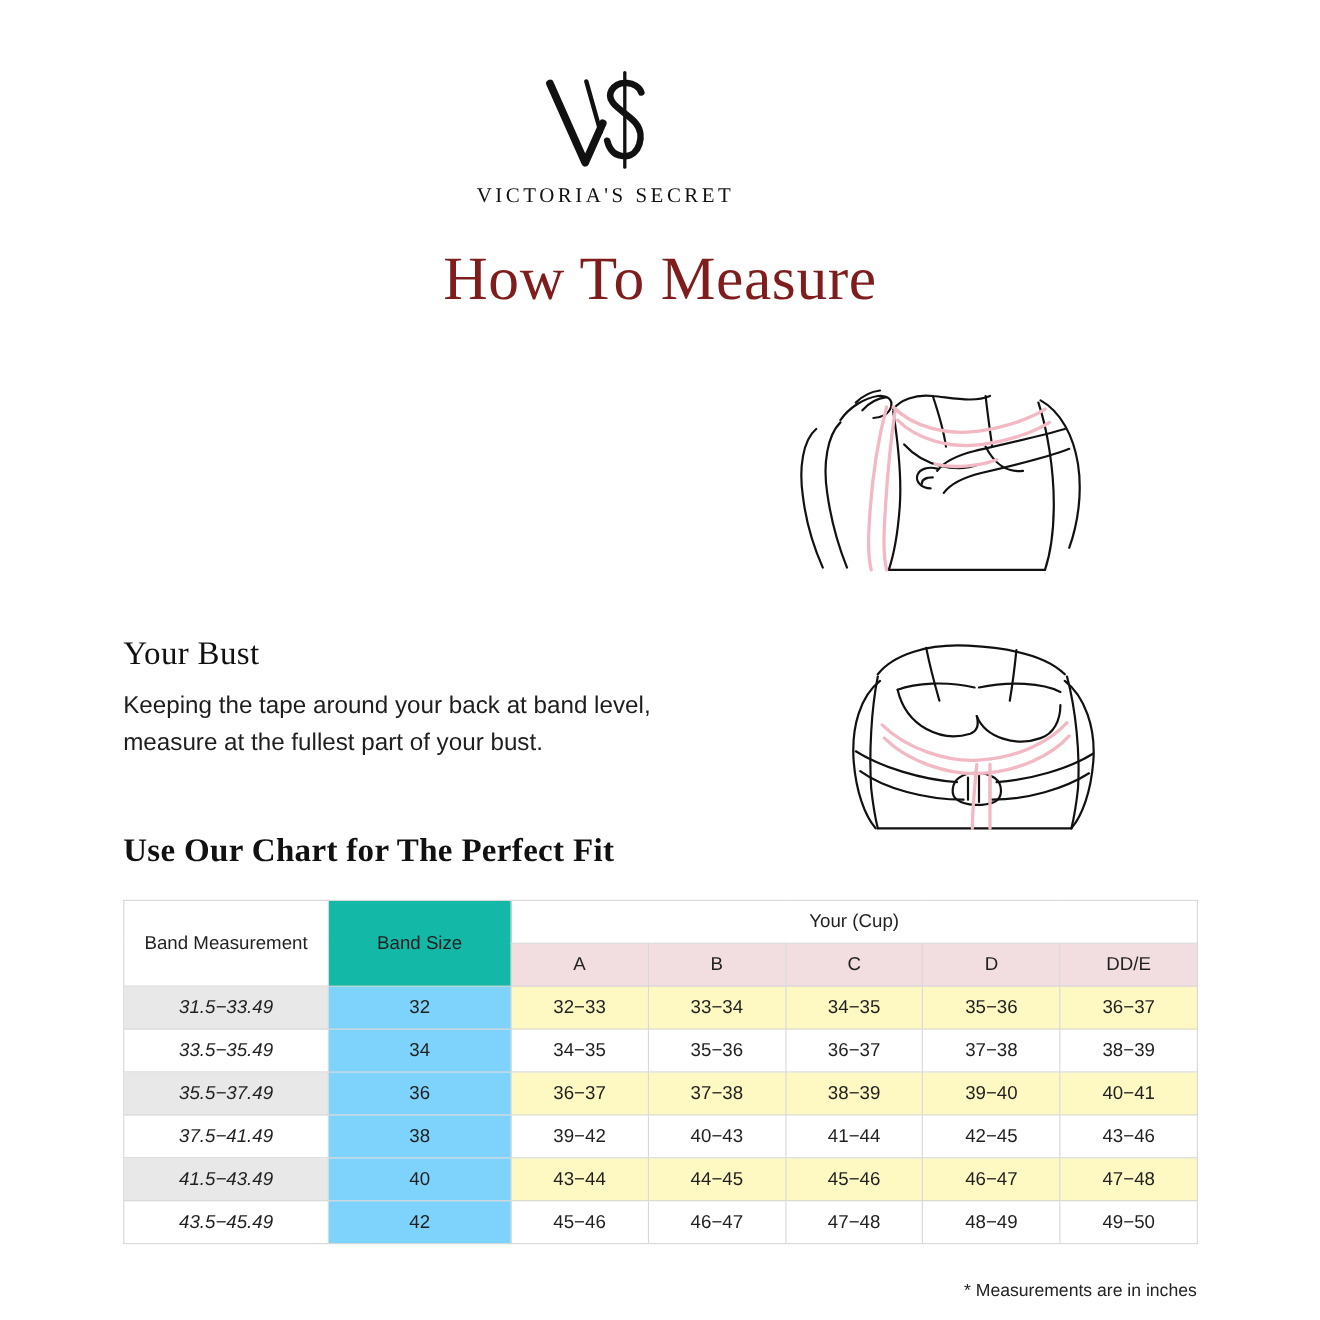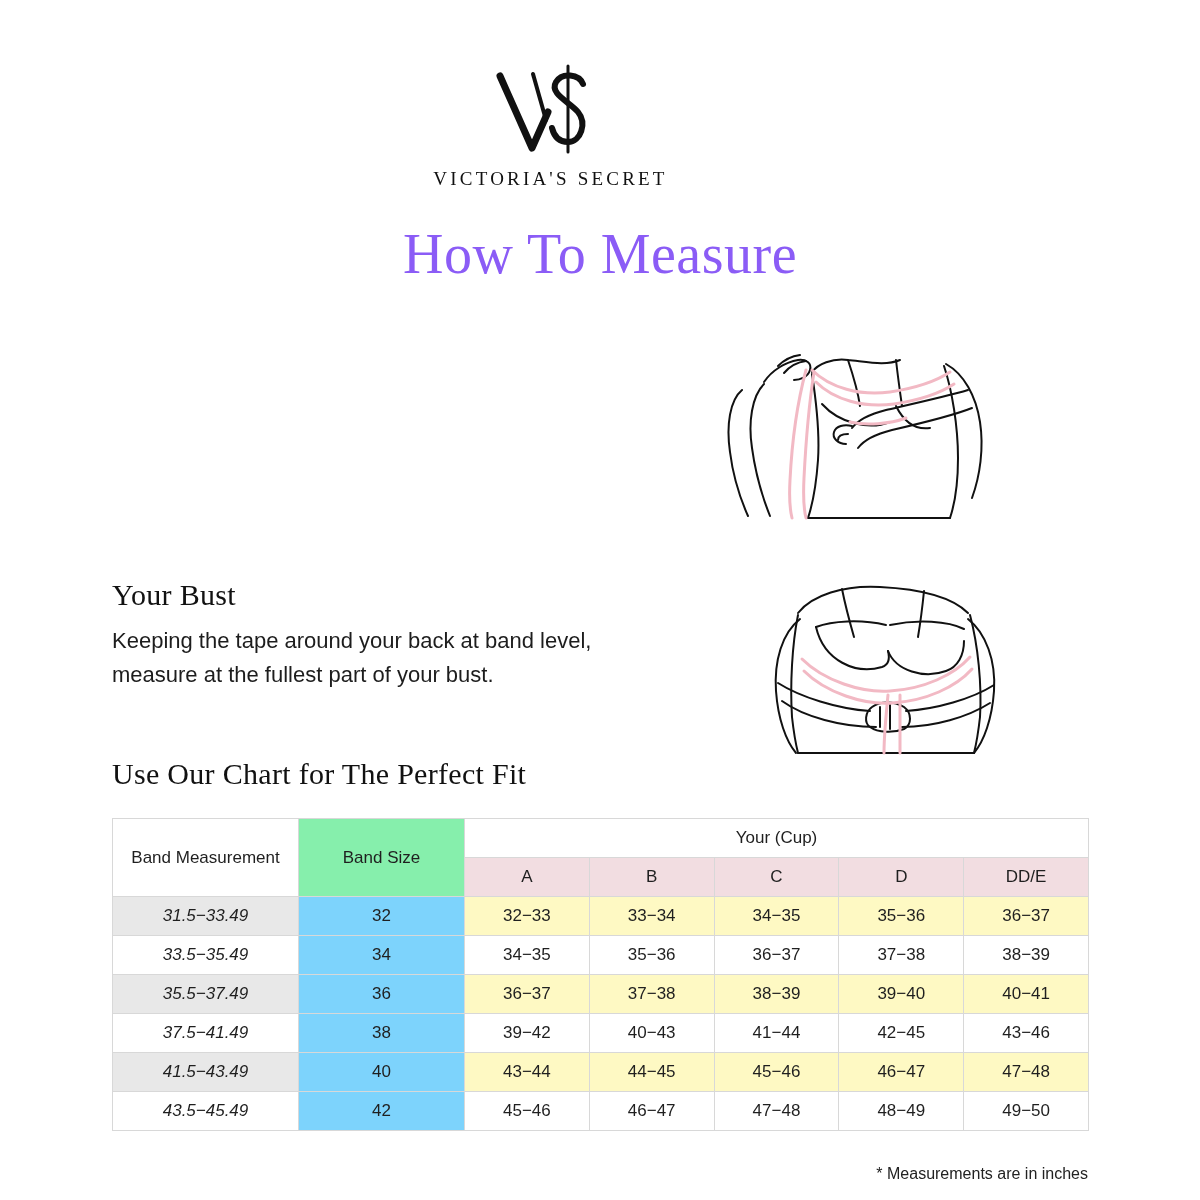--- a/index.html
+++ b/index.html
@@ -46,21 +46,21 @@
   .main-title {
     position: absolute;
     top: 222px;
     left: 0;
     width: 1200px;
     text-align: center;
     font-family: "Liberation Serif", serif;
     font-size: 56px;
     font-weight: 400;
     letter-spacing: 0.5px;
-    color: #8b5cf6;
+    color: #7f1d1d;
   }
 
   
   .section {
     position: absolute;
     left: 112px;
     width: 580px;
   }
   .section-heading {
     font-family: "Liberation Serif", serif;
@@ -88,21 +88,21 @@
   #illus-band { top: 330px; left: 700px; }
   #illus-bust { top: 575px; left: 720px; }
 
   
   .chart-heading {
     position: absolute;
     top: 757px;
     left: 112px;
     font-family: "Liberation Serif", serif;
     font-size: 30px;
-    font-weight: 400;
+    font-weight: 700;
     color: #111;
     letter-spacing: 0.3px;
   }
 
   
   .table-wrap {
     position: absolute;
     top: 818px;
     left: 112px;
     width: 976px;
@@ -132,21 +132,21 @@
     height: 38px;
     font-size: 17px;
   }
   th.cup-head {
     height: 38px;
     background: #f2dde1;
     font-weight: bold;
     font-size: 16px;
   }
   th.band-size-head {
-    background: #86efac;
+    background: #14b8a6;
   }
   td {
     height: 38px;
   }
   td.band-meas {
     font-size: 17px;
     font-style: italic;
   }
   tr.shaded td.band-meas { background: #e8e8e8; }
   tr.shaded td.cup { background: #fef9c3; }

